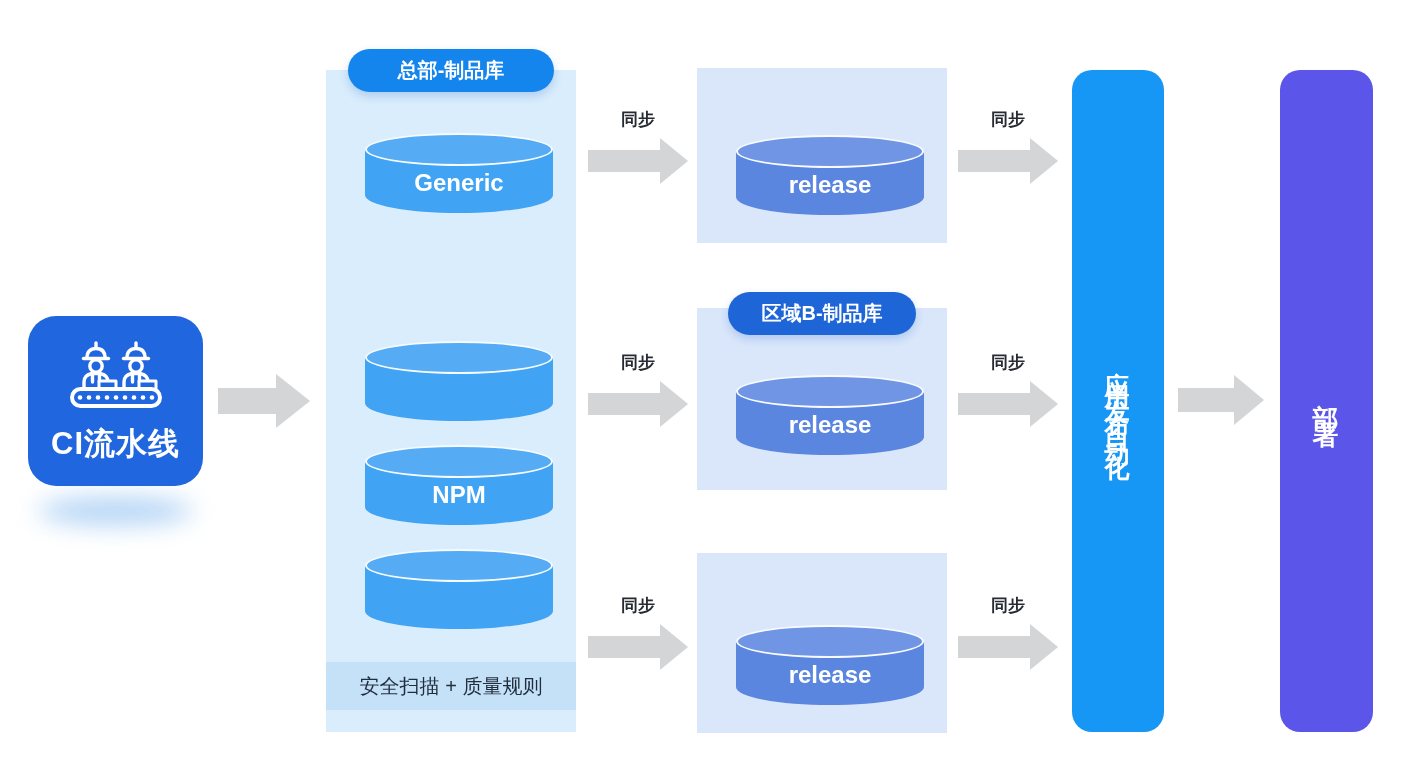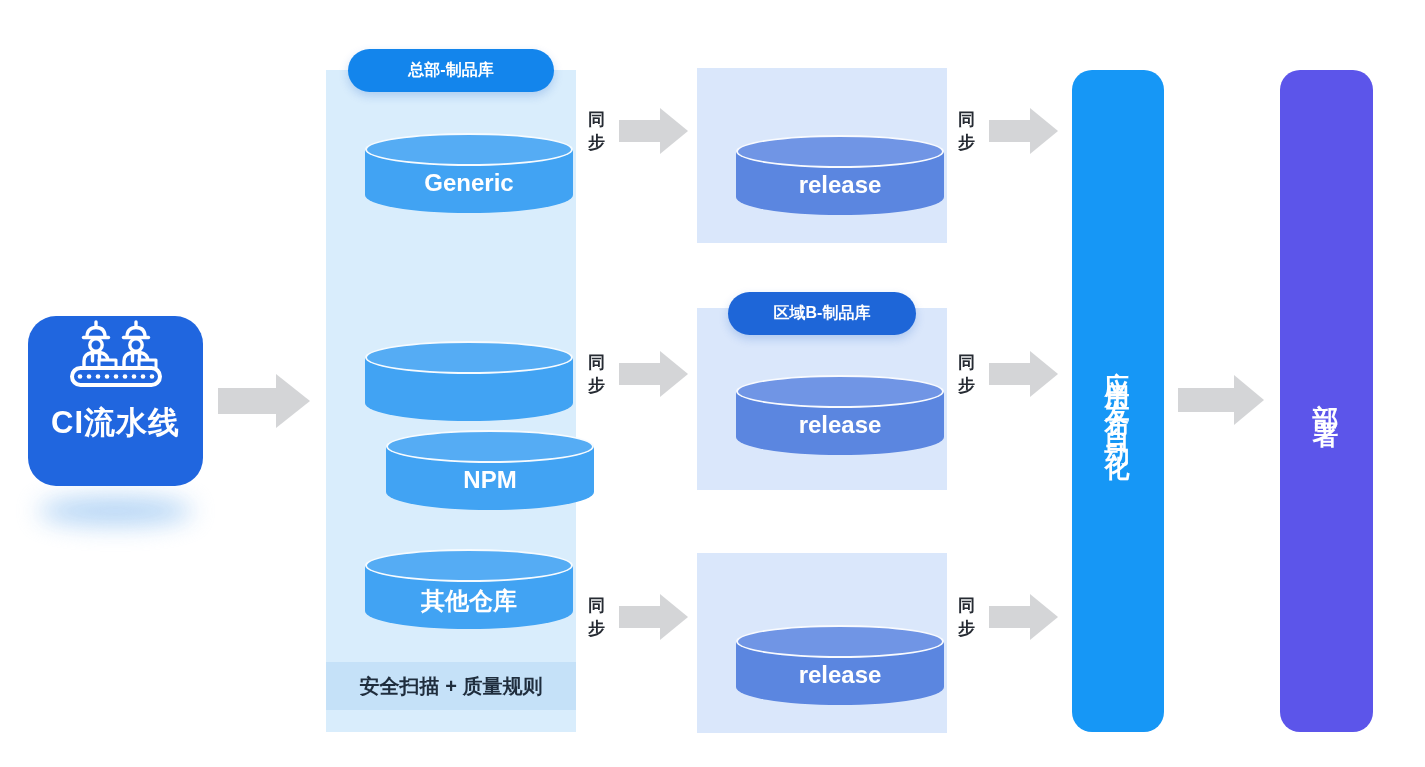--- a/index.html
+++ b/index.html
@@ -7,21 +7,21 @@
     position:relative; width:1425px; height:767px; overflow:hidden;
     background:#ffffff;
     font-family:"Liberation Sans","DejaVu Sans",sans-serif;
   }
   .abs{position:absolute;}
 
   
   .ci-box{
     left:28px; top:316px; width:175px; height:170px;
     background:#2066DF; border-radius:28px;
-    display:flex; flex-direction:column; align-items:center; gap:10px;
+    display:flex; flex-direction:column; align-items:center; justify-content:center; gap:10px;
     z-index:2;
   }
   .ci-label{color:#fff; font-size:31px; font-weight:bold; letter-spacing:1px;}
   .ci-glow{
     left:38px; top:497px; width:155px; height:28px;
     background:#AFD2F5; border-radius:50%; filter:blur(12px); opacity:.95;
   }
 
   
   .arrow{display:flex; align-items:center;}
@@ -29,46 +29,46 @@
   .arrow .head{width:0; height:0; border-top-style:solid; border-bottom-style:solid;
     border-top-color:transparent; border-bottom-color:transparent;
     border-left-style:solid; border-left-color:#D4D5D7;}
   .arrow-main{left:218px; top:374px; width:92px;}
   .arrow-main .shaft{height:26px;}
   .arrow-main .head{border-top-width:27px; border-bottom-width:27px; border-left-width:34px;}
   .arrow-mid{left:1178px; top:375px; width:86px;}
   .arrow-mid .shaft{height:24px;}
   .arrow-mid .head{border-top-width:25px; border-bottom-width:25px; border-left-width:30px;}
 
-  .sync{display:flex; flex-direction:row; align-items:center; gap:7px; width:100px;}
+  .sync{display:flex; flex-direction:column; align-items:center; gap:7px; width:100px;}
   .sync-label{font-size:17px; font-weight:bold; color:#262B33;}
   .sync .arrow{width:100%;}
   .sync .shaft{height:22px;}
   .sync .head{border-top-width:23px; border-bottom-width:23px; border-left-width:28px;}
 
   
   .panel{background:#D9EDFC;}
   .panel-region{background:#DAE7FB;}
   .hq-panel{left:326px; top:70px; width:250px; height:662px;}
   .pill{
     height:43px; border-radius:22px; display:flex; align-items:center; justify-content:center;
-    color:#fff; font-size:16px; font-weight:bold; z-index:3;
+    color:#fff; font-size:20px; font-weight:bold; z-index:3;
     box-shadow:0 4px 10px rgba(20,90,200,.22);
   }
   .pill-hq{left:348px; top:49px; width:206px; background:#1385EC;}
   .pill-region{width:188px; background:#1E66D8;}
 
   .footer-band{
     left:326px; top:662px; width:250px; height:48px; background:#C5E1F8;
     display:flex; align-items:center; justify-content:center;
-    font-size:20px; font-weight:bold; color:#1F2D3D;
-  }
-
-  
-  .cylinder{width:208px; height:80px;}
+    font-size:20px; font-weight:normal; color:#1F2D3D;
+  }
+
+  
+  .cylinder{width:188px; height:80px;}
   .cyl-body{position:absolute; left:0; right:0; top:16px; bottom:0;
     border-radius:0 0 50% 50% / 0 0 18px 18px;}
   .cyl-top{position:absolute; left:0; right:0; top:0; height:33px; border-radius:50%;
     border:2px solid rgba(255,255,255,.95); box-sizing:border-box;}
   .cyl-label{position:absolute; left:0; right:0; top:36px; text-align:center;
     color:#fff; font-size:24px; font-weight:bold;}
   .cyl-hq .cyl-body{background:#41A3F3;}
   .cyl-hq .cyl-top{background:#55ACF4;}
   .cyl-release .cyl-body{background:#5B86E0;}
   .cyl-release .cyl-top{background:#7095E5;}
@@ -132,29 +132,28 @@
 
   <div class="abs cylinder cyl-hq" style="left:365px; top:133px;">
     <div class="cyl-body"></div>
     <div class="cyl-top"></div>
     <div class="cyl-label">Generic</div>
   </div>
   <div class="abs cylinder cyl-hq" style="left:365px; top:341px;">
     <div class="cyl-body"></div>
     <div class="cyl-top"></div>
   </div>
-  <div class="abs cylinder cyl-hq" style="left:365px; top:430px;margin-left:21px;">
+  <div class="abs cylinder cyl-hq" style="left:365px; top:445px;">
     <div class="cyl-body"></div>
     <div class="cyl-top"></div>
     <div class="cyl-label">NPM</div>
   </div>
   <div class="abs cylinder cyl-hq" style="left:365px; top:549px;">
     <div class="cyl-body"></div>
     <div class="cyl-top"></div>
-    <div class="cyl-label">其他仓库</div>
   </div>
 
   <div class="abs footer-band">
     <span>安全扫描 + 质量规则</span>
   </div>
 
   <div class="abs sync" style="left:588px; top:108px;">
     <div class="sync-label">同步</div>
     <div class="arrow">
         <div class="shaft"></div>

